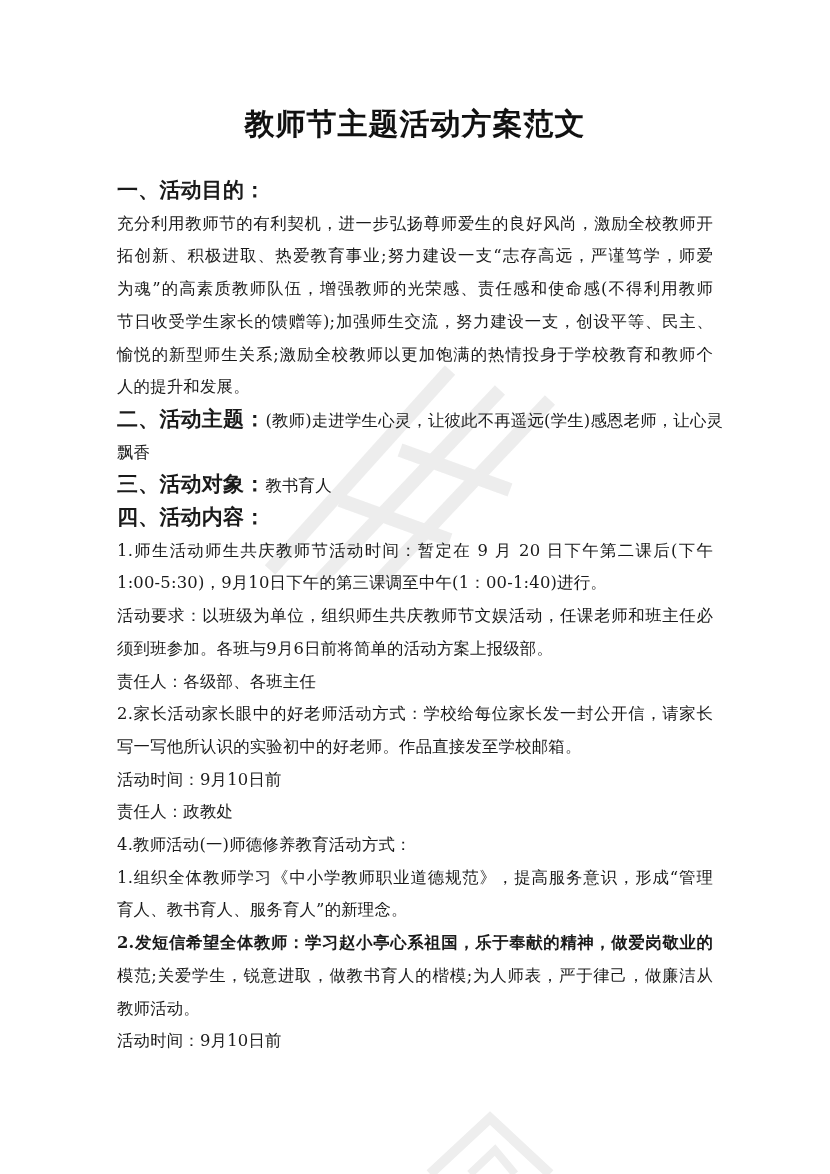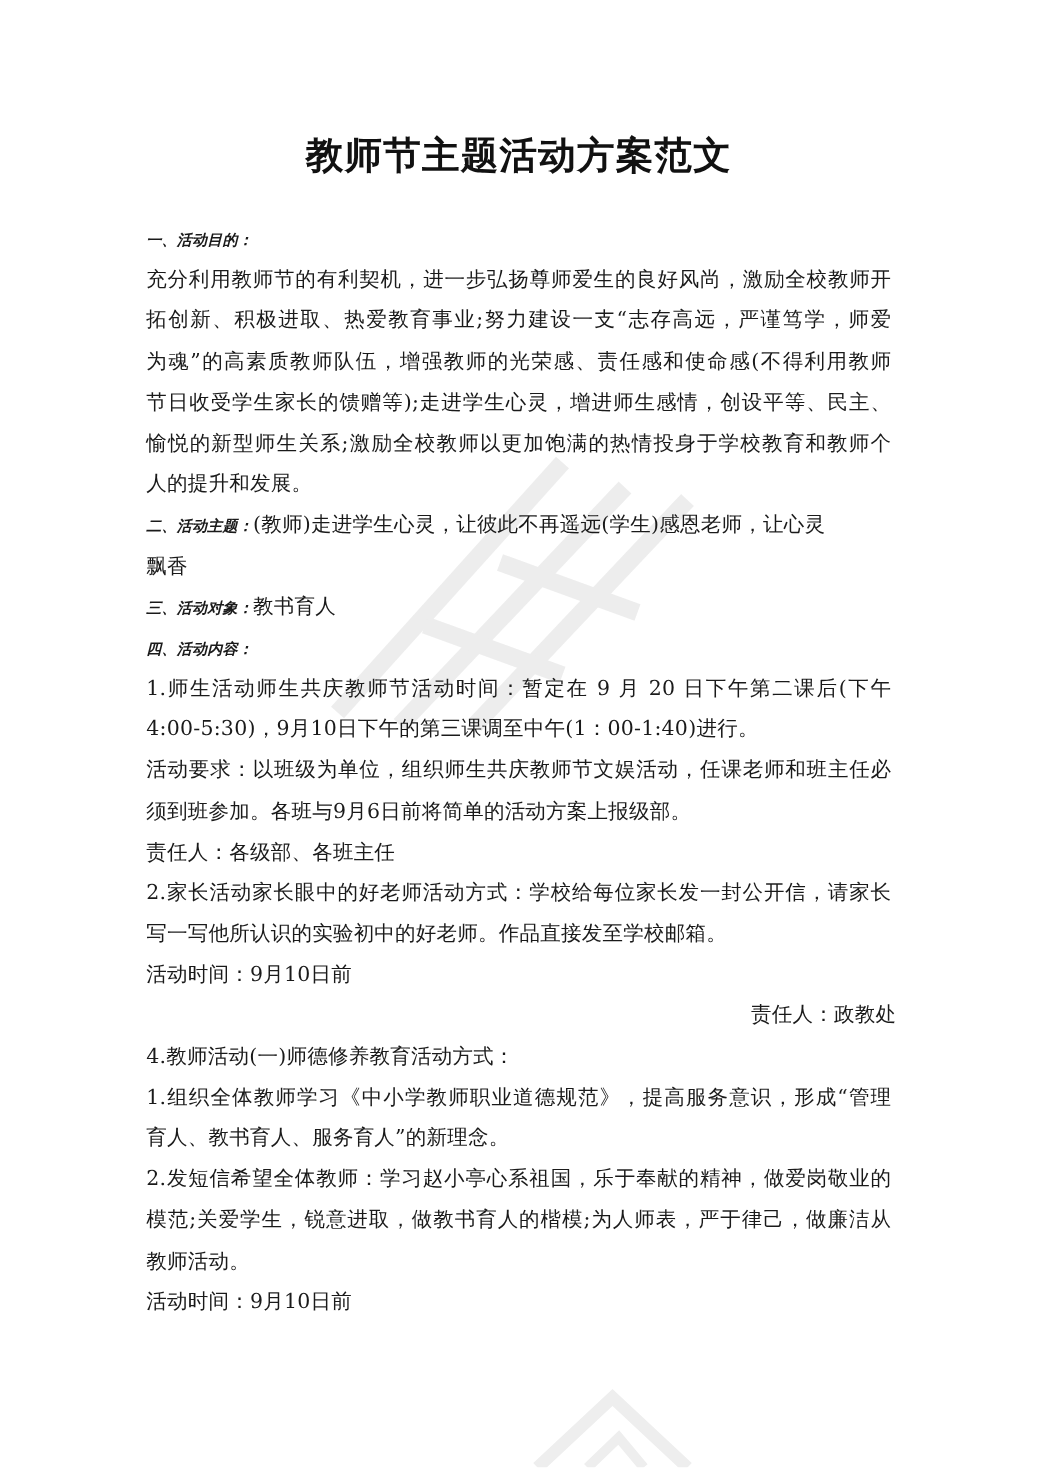--- a/index.html
+++ b/index.html
@@ -5,21 +5,21 @@
   html, body { margin: 0; padding: 0; background: #ffffff; }
   body { width: 830px; height: 1174px; position: relative; overflow: hidden;
          font-family: "DejaVu Serif", "Liberation Serif", serif; color: #1a1a1a; }
   .page { position: absolute; left: 0; top: 0; width: 830px; height: 1174px; background: #fff; }
   .watermark { position: absolute; pointer-events: none; z-index: 0; }
   .title { position: absolute; left: 0; width: 830px; top: 104px; text-align: center;
            font-family: "DejaVu Sans", "Liberation Sans", sans-serif; font-weight: bold;
            font-size: 30px; letter-spacing: 1px; color: #111; z-index: 1; }
   .line { position: absolute; left: 117px; width: 600px; height: 33px; line-height: 33px;
           font-size: 16.4px; white-space: nowrap; z-index: 1; letter-spacing: 0.2px; }
-  .bold { font-family: "DejaVu Sans", "Liberation Sans", sans-serif; font-weight: bold; font-size: 12px; font-style: italic; }
+  .bold { font-family: "DejaVu Sans", "Liberation Sans", sans-serif; font-weight: bold; font-size: 21px; }
   .just { text-align-last: justify; text-align: justify; width: 596px; }
 </style>
 </head>
 <body>
 
 <div class="page">
 
   <svg class="watermark" style="left:250px;top:330px;" width="360" height="260" viewBox="0 0 360 260">
     <g fill="none" stroke="#ececec" stroke-width="14" opacity="0.9">
       <path d="M20 240 L200 40"></path>
@@ -34,37 +34,37 @@
     <path d="M50 64 L75 40 L95 64" fill="none" stroke="#eeeeee" stroke-width="8"></path>
   </svg>
 
   <div class="title">教师节主题活动方案范文</div>
 
   <div id="lines">
       <div class="line" style="top: 174px;"><span class="bold">一、活动目的：</span></div>
       <div class="line just" style="top: 206.7px;">充分利用教师节的有利契机，进一步弘扬尊师爱生的良好风尚，激励全校教师开</div>
       <div class="line just" style="top: 239.4px;">拓创新、积极进取、热爱教育事业;努力建设一支“志存高远，严谨笃学，师爱</div>
       <div class="line just" style="top: 272.1px;">为魂”的高素质教师队伍，增强教师的光荣感、责任感和使命感(不得利用教师</div>
-      <div class="line just" style="top: 304.8px;">节日收受学生家长的馈赠等);走进学生心灵，增进师生感情，创设平等、民主、</div>
+      <div class="line just" style="top: 304.8px;">节日收受学生家长的馈赠等);加强师生交流，努力建设一支，创设平等、民主、</div>
       <div class="line just" style="top: 337.5px;">愉悦的新型师生关系;激励全校教师以更加饱满的热情投身于学校教育和教师个</div>
       <div class="line" style="top: 370.2px;">人的提升和发展。</div>
       <div class="line" style="top: 402.9px;"><span class="bold">二、活动主题：</span><span>(教师)走进学生心灵，让彼此不再遥远(学生)感恩老师，让心灵</span></div>
       <div class="line" style="top: 435.6px;">飘香</div>
       <div class="line" style="top: 468.3px;"><span class="bold">三、活动对象：</span><span>教书育人</span></div>
       <div class="line" style="top: 501px;"><span class="bold">四、活动内容：</span></div>
       <div class="line just" style="top: 533.7px;">1.师生活动师生共庆教师节活动时间：暂定在 9 月 20 日下午第二课后(下午</div>
-      <div class="line" style="top: 566.4px;">4:00-5:30)，9月10日下午的第三课调至中午(1：00-1:40)进行。</div>
+      <div class="line" style="top: 566.4px;">1:00-5:30)，9月10日下午的第三课调至中午(1：00-1:40)进行。</div>
       <div class="line just" style="top: 599.1px;">活动要求：以班级为单位，组织师生共庆教师节文娱活动，任课老师和班主任必</div>
       <div class="line" style="top: 631.8px;">须到班参加。各班与9月6日前将简单的活动方案上报级部。</div>
       <div class="line" style="top: 664.5px;">责任人：各级部、各班主任</div>
       <div class="line just" style="top: 697.2px;">2.家长活动家长眼中的好老师活动方式：学校给每位家长发一封公开信，请家长</div>
       <div class="line" style="top: 729.9px;">写一写他所认识的实验初中的好老师。作品直接发至学校邮箱。</div>
       <div class="line" style="top: 762.6px;">活动时间：9月10日前</div>
-      <div class="line" style="top: 795.3px; text-align: right;">责任人：政教处</div>
+      <div class="line" style="top: 795.3px;">责任人：政教处</div>
       <div class="line" style="top: 828px;">4.教师活动(一)师德修养教育活动方式：</div>
       <div class="line just" style="top: 860.7px;">1.组织全体教师学习《中小学教师职业道德规范》，提高服务意识，形成“管理</div>
       <div class="line" style="top: 893.4px;">育人、教书育人、服务育人”的新理念。</div>
-      <div class="line just" style="top: 926.1px;">2.发短信希望全体教师：学习赵小亭心系祖国，乐于奉献的精神，做爱岗敬业的</div>
+      <div class="line just" style="top: 926.1px; font-weight: bold;">2.发短信希望全体教师：学习赵小亭心系祖国，乐于奉献的精神，做爱岗敬业的</div>
       <div class="line just" style="top: 958.8px;">模范;关爱学生，锐意进取，做教书育人的楷模;为人师表，严于律己，做廉洁从</div>
       <div class="line" style="top: 991.5px;">教师活动。</div>
       <div class="line" style="top: 1024.2px;">活动时间：9月10日前</div>
     </div>
 </div>
 
 </body></html>

